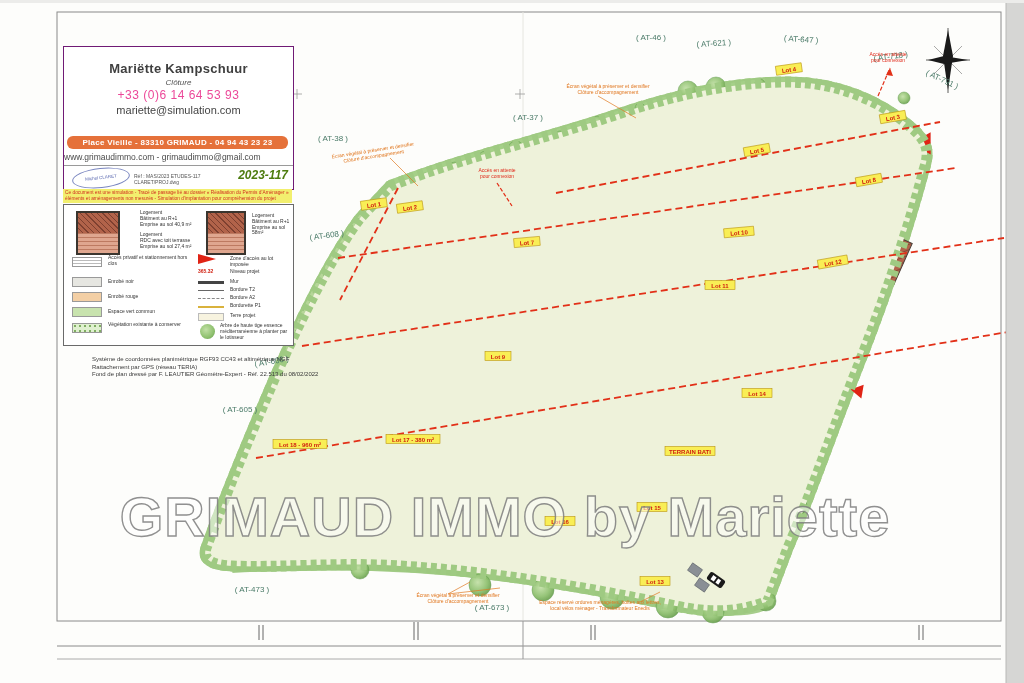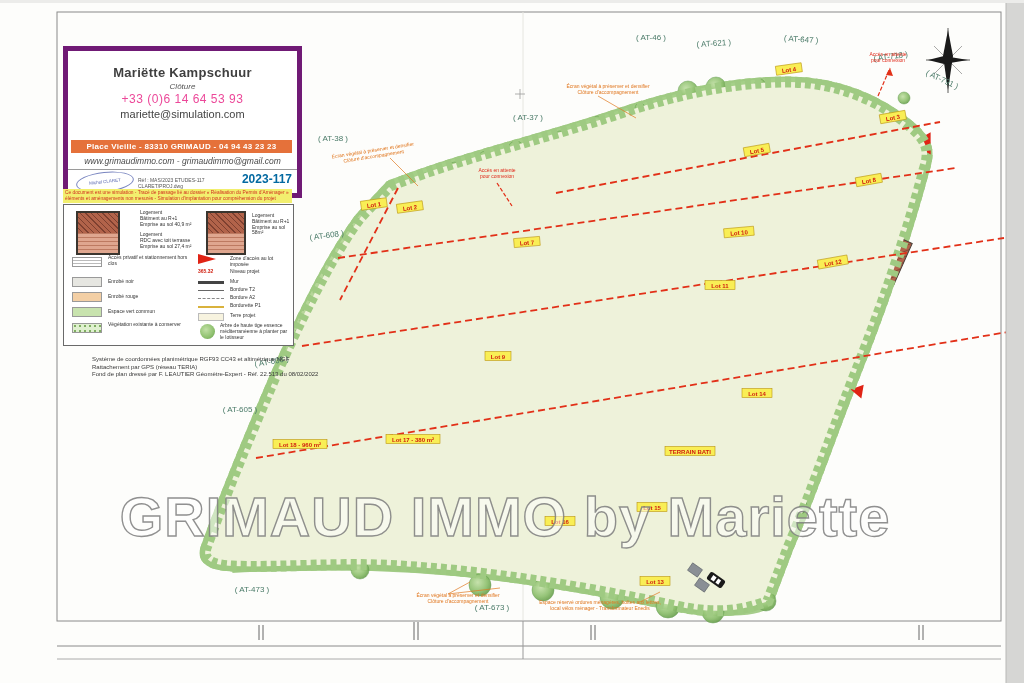--- a/index.html
+++ b/index.html
@@ -3,34 +3,34 @@
 <meta charset="utf-8">
 <style>
   html,body{margin:0;padding:0;background:#ffffff;}
   .page{position:relative;width:1024px;height:683px;background:#fdfdfb;overflow:hidden;
         font-family:"Liberation Sans",sans-serif;}
   .abs{position:absolute;}
   svg{position:absolute;left:0;top:0;}
   svg text{font-family:"Liberation Sans",sans-serif;}
 
   
-  .card{left:63px;top:46px;width:229px;height:142px;border:5px solid #701a75;background:#fff;z-index:3;}
+  .card{left:63px;top:46px;width:229px;height:142px;border:1px solid #701a75;background:#fff;z-index:3;}
   .card *{position:absolute;}
   .c-name{top:14px;left:0;width:100%;text-align:center;font-size:13px;font-weight:bold;color:#3f3f3f;letter-spacing:.3px;}
   .c-role{top:31px;left:0;width:100%;text-align:center;font-size:8px;font-style:italic;color:#555;}
   .c-phone{top:41px;left:0;width:100%;text-align:center;font-size:12px;color:#ec4899;letter-spacing:.5px;}
   .c-email{top:57px;left:0;width:100%;text-align:center;font-size:11px;color:#444;}
   .c-orange{top:89px;left:3px;width:221px;height:13px;background:#e5713a;color:#fff;
-            font-size:8px;font-weight:bold;text-align:center;line-height:13px;letter-spacing:.3px;}
-  .c-web{top:105px;left:0;width:100%;text-align:center;font-size:8.5px;color:#4a4a4a;font-style:italic;}
+            font-size:8px;font-weight:bold;text-align:center;line-height:13px;letter-spacing:.3px;border-radius:6px;}
+  .c-web{top:105px;left:0;width:100%;text-align:left;font-size:8.5px;color:#4a4a4a;}
   .c-sep{top:118px;left:0;width:100%;height:0;border-top:1px solid #9a9a9a;}
   .c-stamp{top:121px;left:8px;width:56px;height:18px;border:1px solid #7a86c0;border-radius:50%;
            transform:rotate(-6deg);color:#5a68b0;font-size:4.5px;text-align:center;line-height:18px;overflow:hidden;}
   .c-ref{top:126px;left:70px;width:95px;font-size:5px;color:#555;}
-  .c-num{top:121px;right:5px;font-size:12px;font-weight:bold;color:#0369a1;}
+  .c-num{top:121px;right:5px;font-size:12px;font-weight:bold;color:#4d7c0f;font-style:italic;}
 
   
   .banner{left:63px;top:189px;width:229px;height:14px;background:#f2ef6e;z-index:3;
           padding:1px 2px;box-sizing:border-box;overflow:hidden;}
   .banner div{font-size:4.8px;line-height:5.8px;color:#d03020;white-space:nowrap;}
 
   
   .legend{left:63px;top:204px;width:229px;height:140px;border:1px solid #6a6a6a;background:#fff;z-index:3;}
   .legend *{position:absolute;box-sizing:border-box;}
   .lg-label{font-size:5px;line-height:5.8px;color:#333;}

